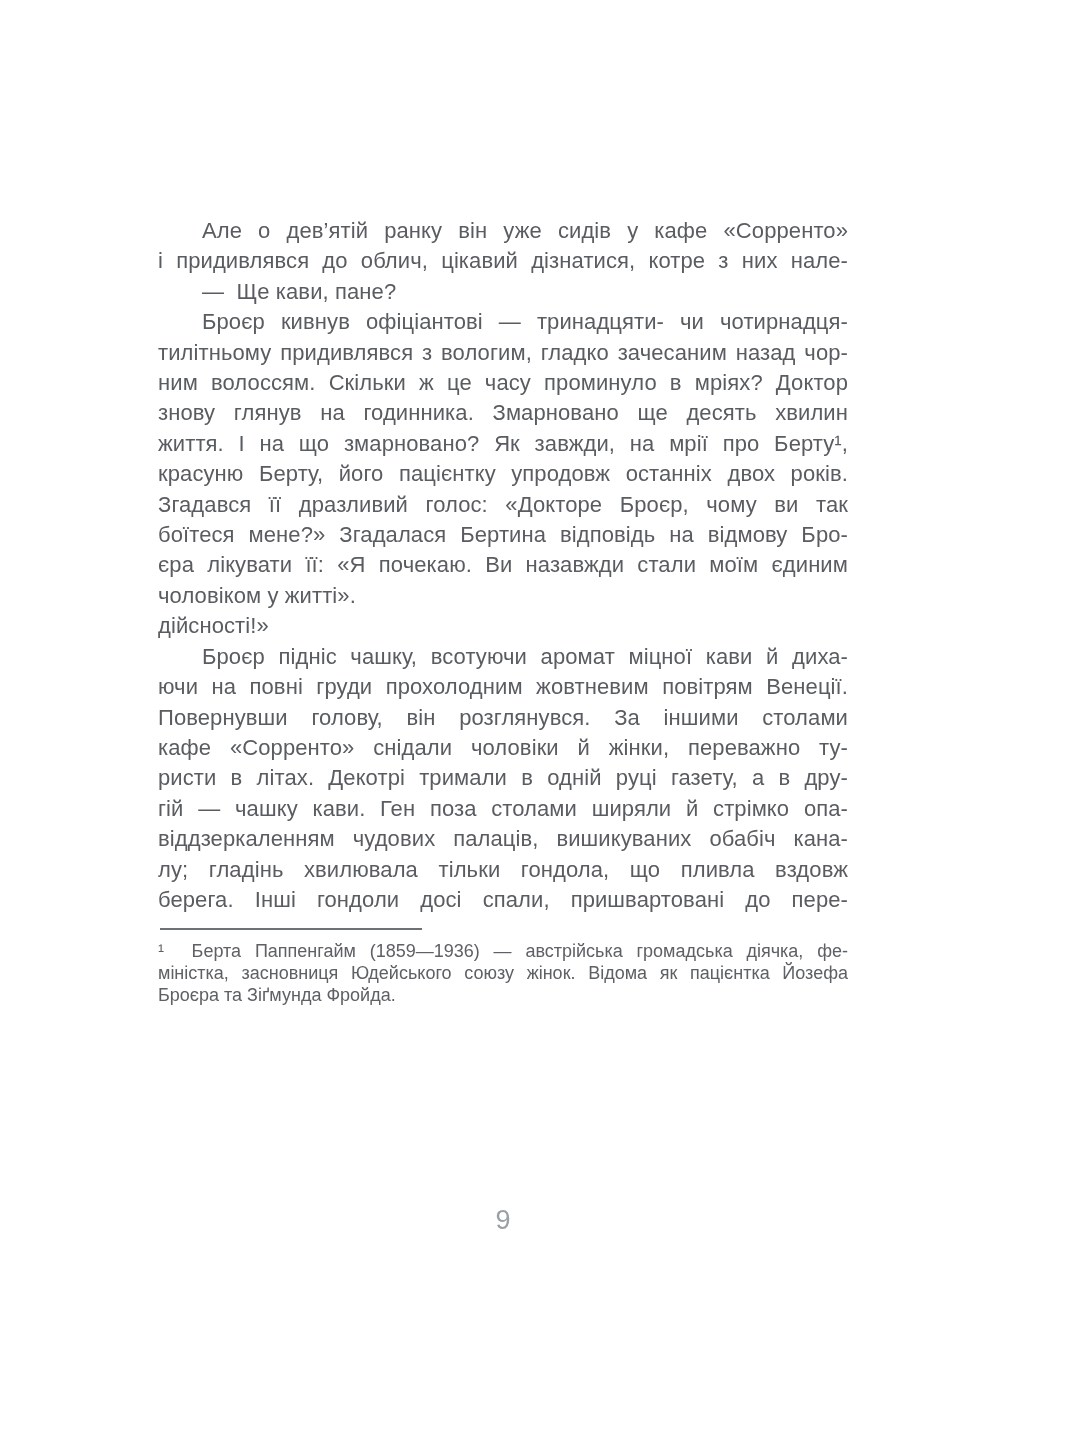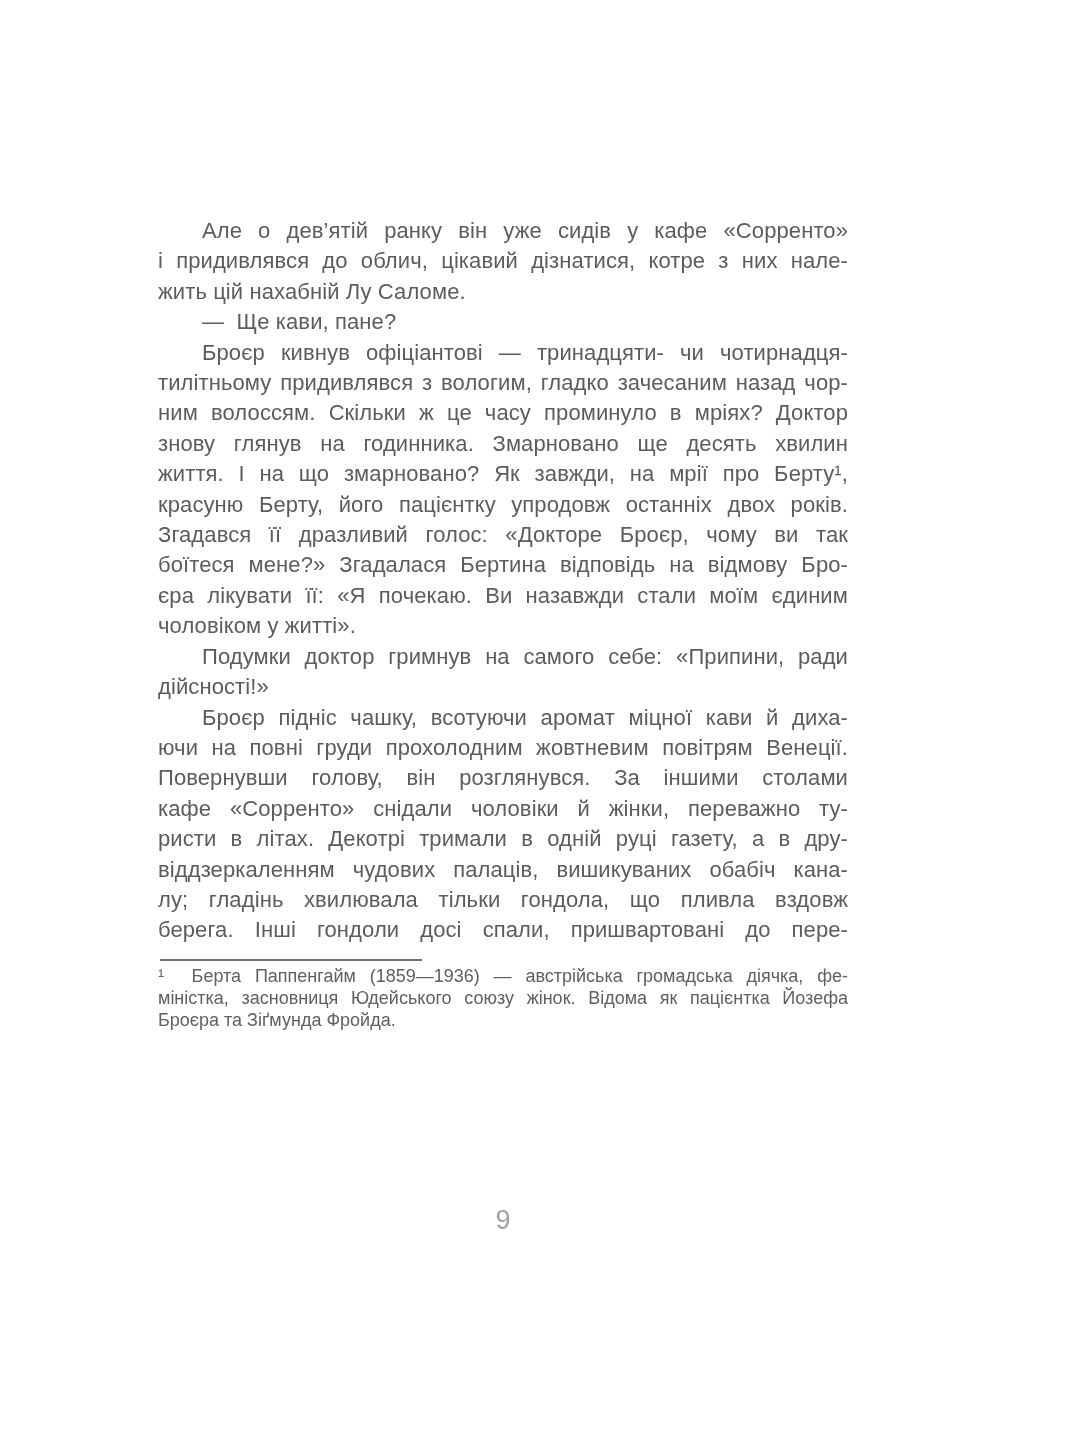--- a/index.html
+++ b/index.html
@@ -29,21 +29,21 @@
   }
   .line.first { text-indent: 44px; }
   .line.last { text-align-last: left; }
   .separator {
     margin-top: 13px;
     margin-left: 2px;
     width: 262px;
     height: 2px;
     background: var(--separator, #6e7174);
   }
-  .footnote { margin-top: 4px; }
+  .footnote { margin-top: 10px; }
   .fline {
     font-size: 18px;
     line-height: 22px;
     color: var(--footnote-text, #5d6064);
     text-align: justify;
     text-align-last: justify;
   }
   .fline.first { text-indent: 0; }
   .fline.last { text-align-last: left; }
   .pagenum {
@@ -56,39 +56,38 @@
   }
 </style>
 </head>
 <body>
 
 <div class="page">
   <main class="textblock">
     <div id="body-lines">
         <div class="line first">Але о дев’ятій ранку він уже сидів у кафе «Сорренто»</div>
         <div class="line">і придивлявся до облич, цікавий дізнатися, котре з них нале-</div>
-        <div class="line last">жить цій нахабній Лу Саломе.</div>
         <div class="line first last">—&nbsp; Ще кави, пане?</div>
         <div class="line first">Броєр кивнув офіціантові — тринадцяти- чи чотирнадця-</div>
         <div class="line">тилітньому придивлявся з вологим, гладко зачесаним назад чор-</div>
         <div class="line">ним волоссям. Скільки ж це часу проминуло в мріях? Доктор</div>
         <div class="line">знову глянув на годинника. Змарновано ще десять хвилин</div>
         <div class="line">життя. І на що змарновано? Як завжди, на мрії про Берту¹,</div>
         <div class="line">красуню Берту, його пацієнтку упродовж останніх двох років.</div>
         <div class="line">Згадався її дразливий голос: «Докторе Броєр, чому ви так</div>
         <div class="line">боїтеся мене?» Згадалася Бертина відповідь на відмову Бро-</div>
         <div class="line">єра лікувати її: «Я почекаю. Ви назавжди стали моїм єдиним</div>
         <div class="line last">чоловіком у житті».</div>
-        <div class="line first">Подумки доктор гримнув на самого себе: «Припини, ради</div>
         <div class="line last">дійсності!»</div>
         <div class="line first">Броєр підніс чашку, всотуючи аромат міцної кави й диха-</div>
         <div class="line">ючи на повні груди прохолодним жовтневим повітрям Венеції.</div>
         <div class="line">Повернувши голову, він розглянувся. За іншими столами</div>
         <div class="line">кафе «Сорренто» снідали чоловіки й жінки, переважно ту-</div>
         <div class="line">ристи в літах. Декотрі тримали в одній руці газету, а в дру-</div>
+        <div class="line">гій — чашку кави. Ген поза столами ширяли й стрімко опа-</div>
         <div class="line">віддзеркаленням чудових палаців, вишикуваних обабіч кана-</div>
         <div class="line">лу; гладінь хвилювала тільки гондола, що пливла вздовж</div>
         <div class="line">берега. Інші гондоли досі спали, пришвартовані до пере-</div>
       </div>
     <div class="separator"></div>
     <div id="footnote-lines" class="footnote">
         <div class="fline first">¹&nbsp;&nbsp;Берта Паппенгайм (1859—1936) — австрійська громадська діячка, фе-</div>
         <div class="fline">міністка, засновниця Юдейського союзу жінок. Відома як пацієнтка Йозефа</div>
         <div class="fline last">Броєра та Зіґмунда Фройда.</div>
       </div>

